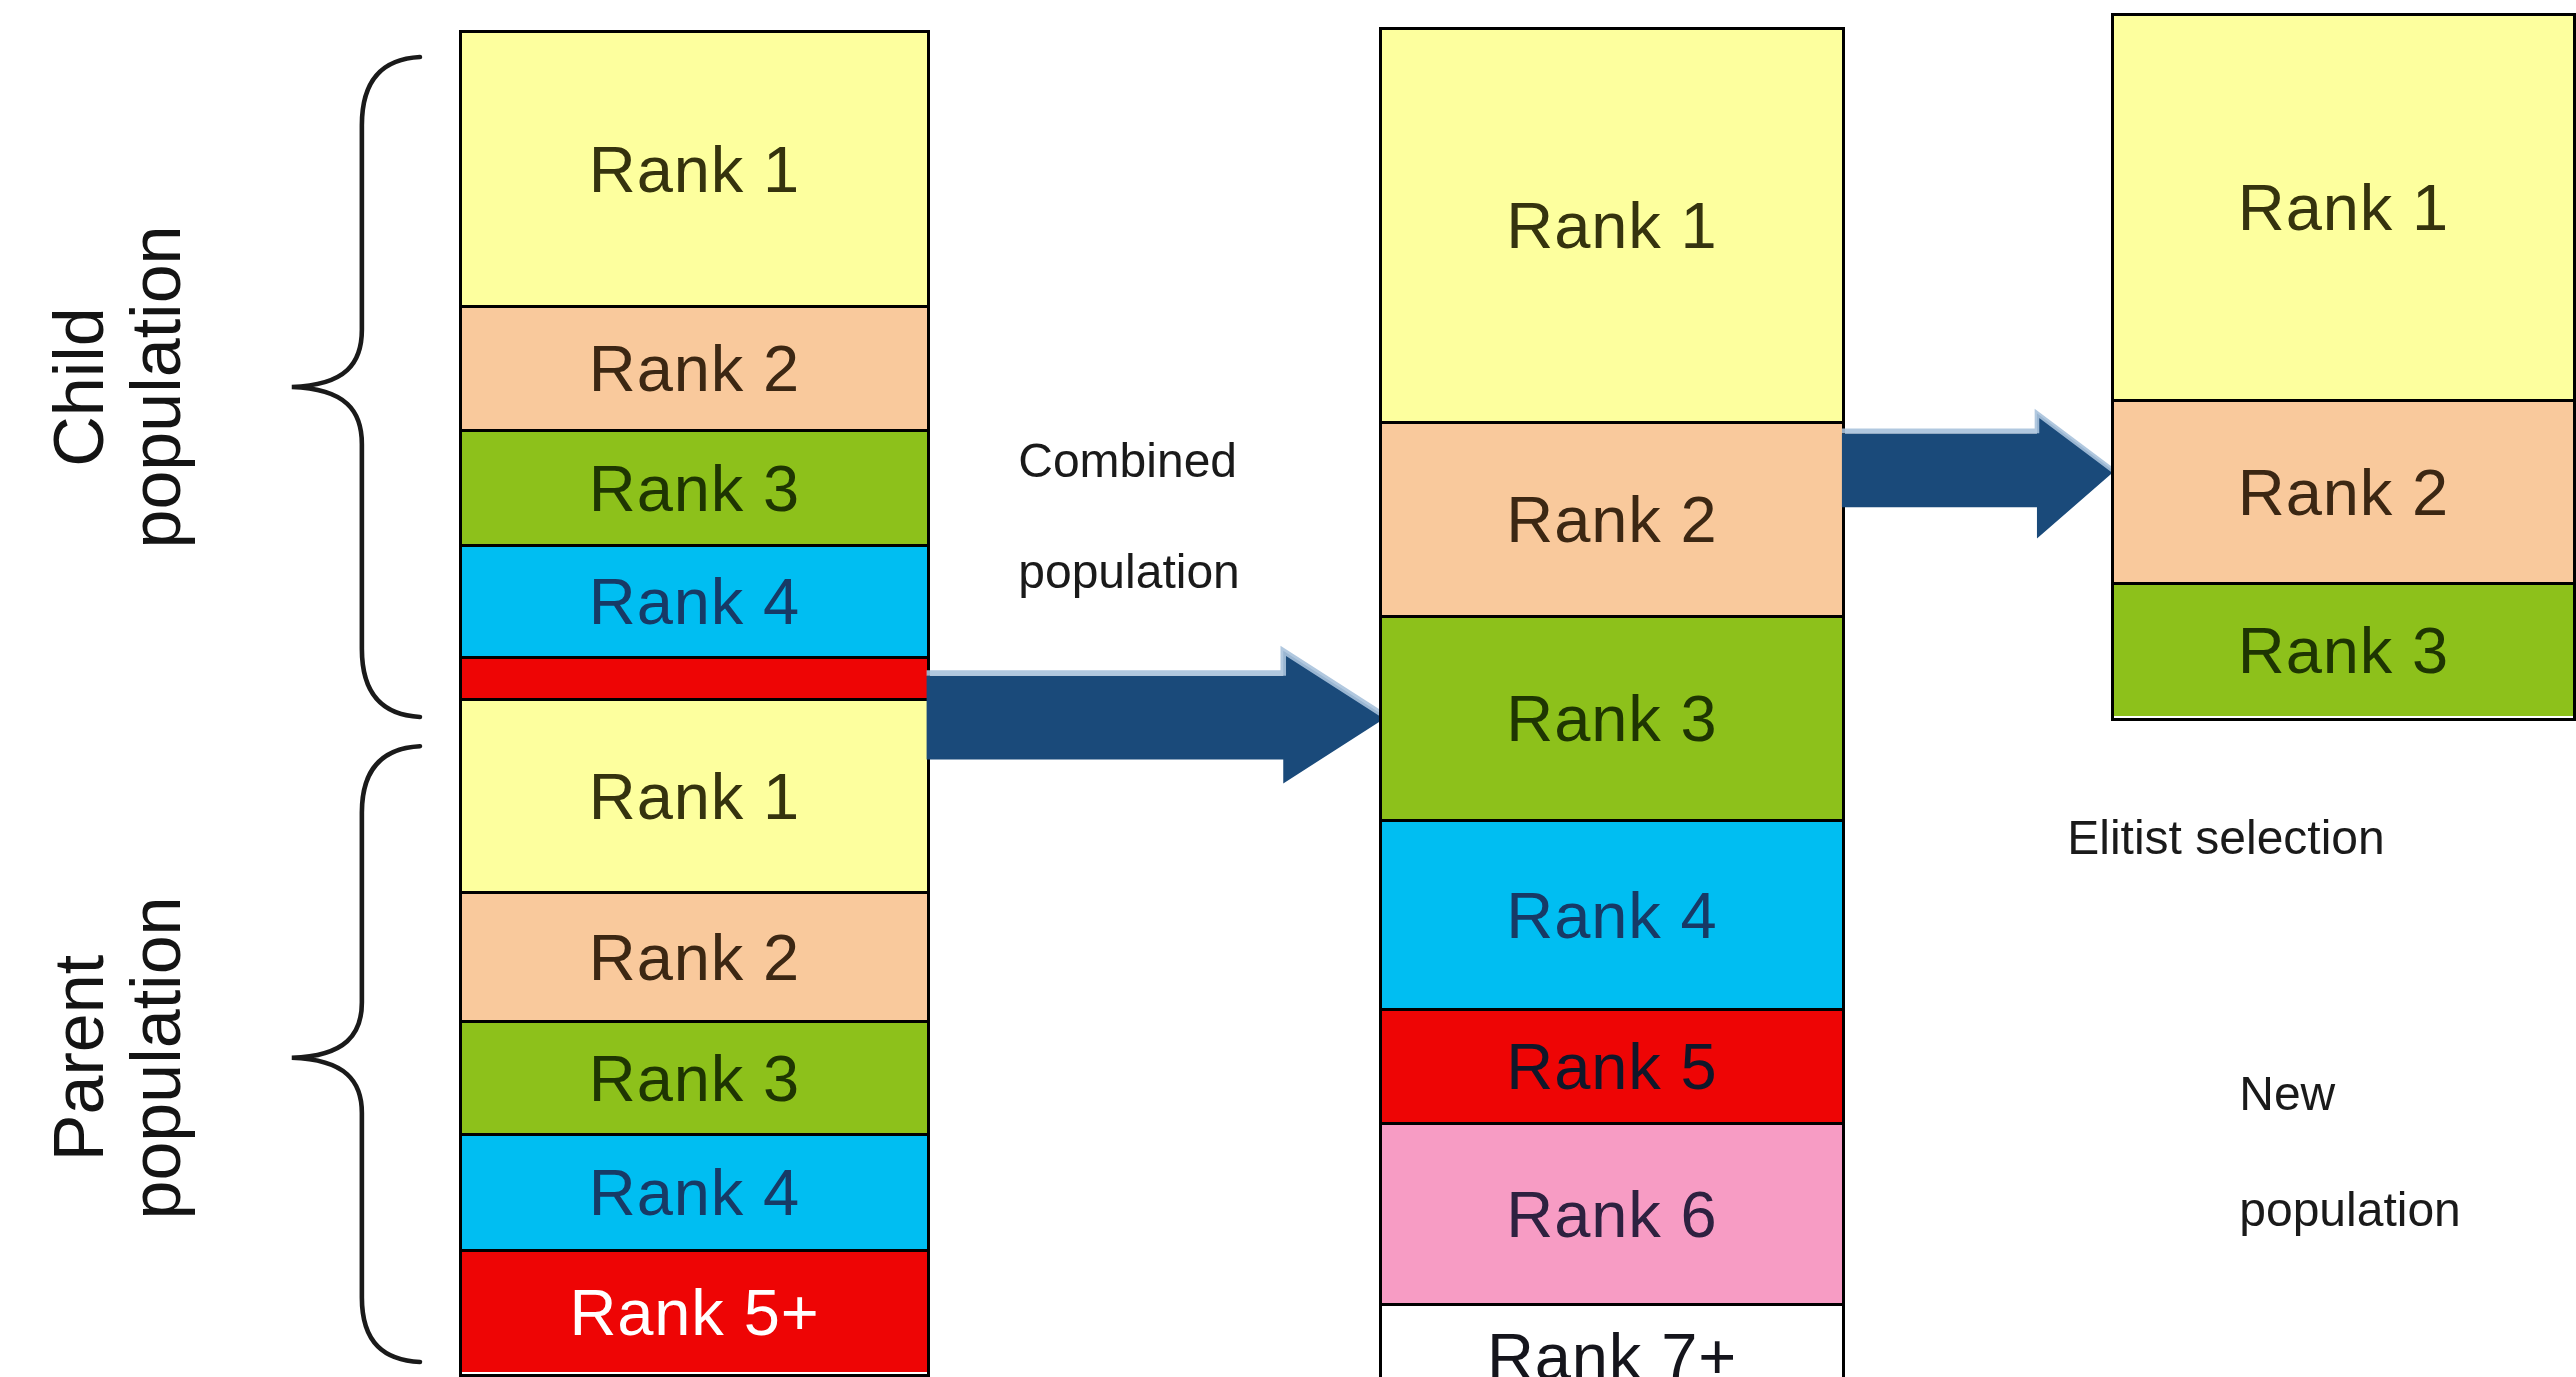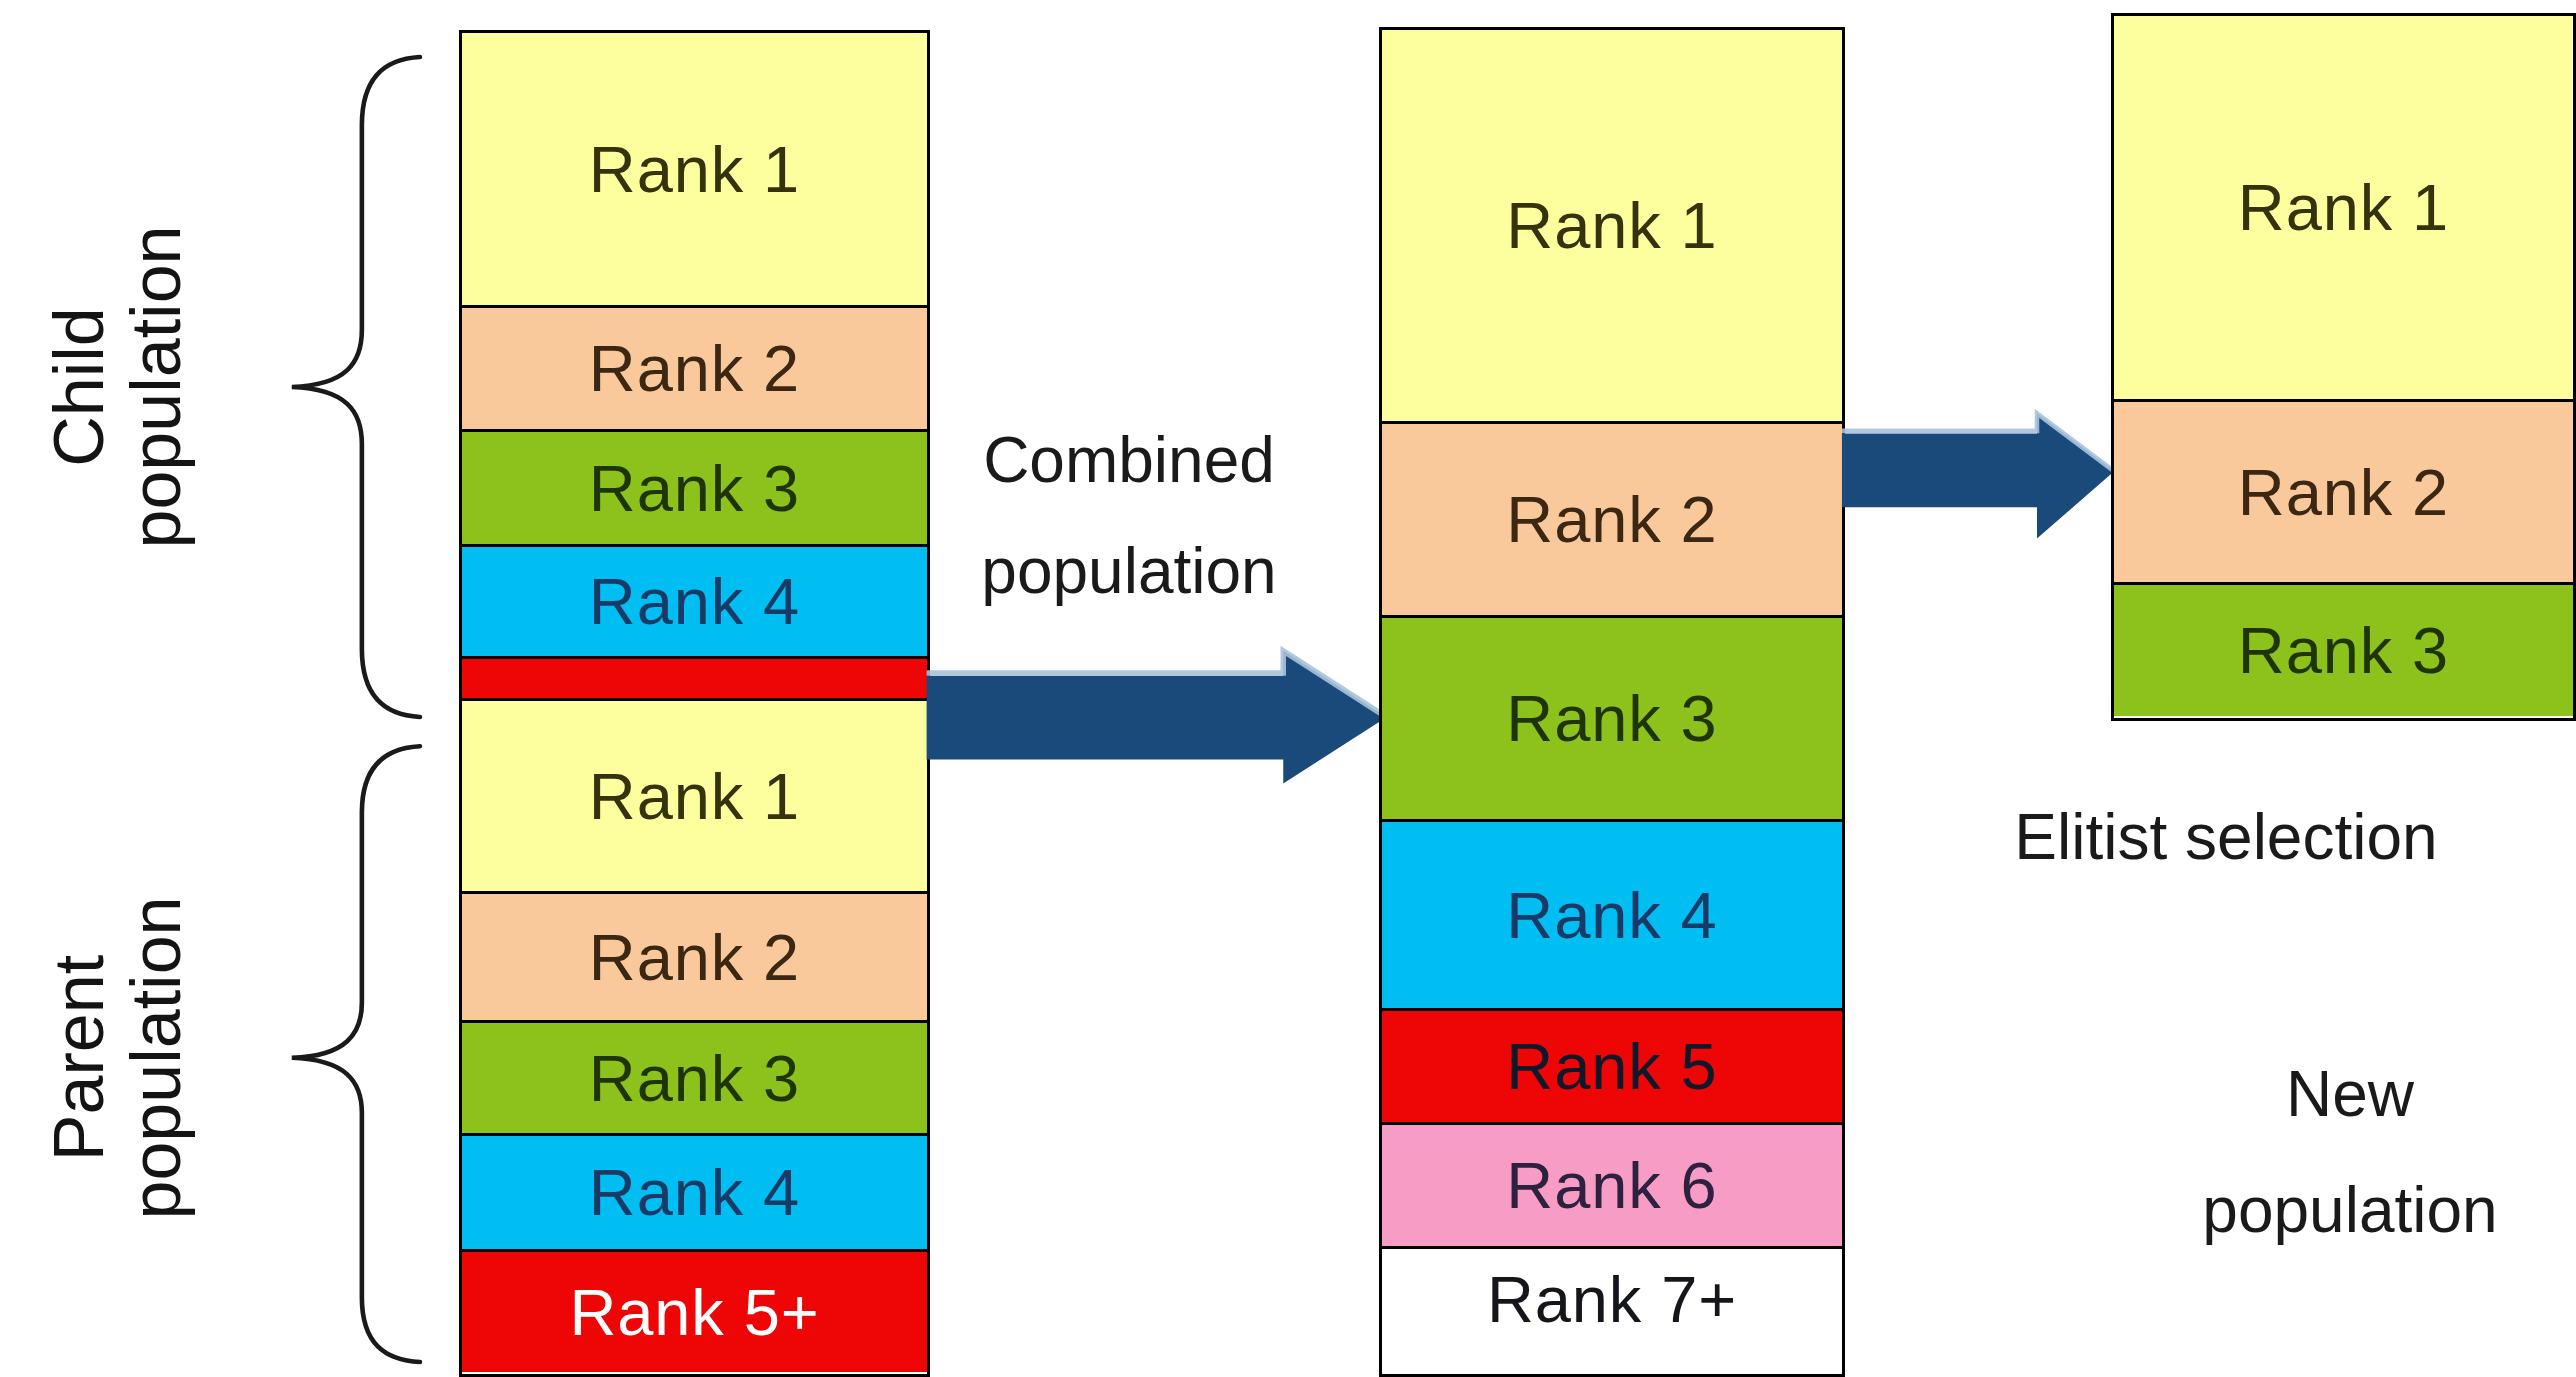--- a/index.html
+++ b/index.html
@@ -34,22 +34,22 @@
     transform:translate(-50%,-50%) rotate(-90deg);
     font-size:70px; line-height:77px;
     text-align:center; color:#141414;
     white-space:nowrap;
   }
   .vlabel-child  { left:118px; top:387px; }
   .vlabel-parent { left:118px; top:1058px; }
   .note {
     position:absolute;
     transform:translate(-50%,-50%);
-    font-size:64px; line-height:111px;
-    text-align:center; color:#1a1a1a;
+    font-size:48px; line-height:111px;
+    color:#1a1a1a;
     white-space:nowrap;
   }
   .note-combined { left:1129px; top:516px; }
   .note-elitist  { left:2226px; top:837px; }
   .note-newpop   { left:2350px; top:1152px; line-height:116px; }
   .brace, .arrow { position:absolute; }
   .brace-child  { left:276px; top:46px; }
   .brace-parent { left:276px; top:737px; }
   .arrow-1 { left:922px; top:636px; }
   .arrow-2 { left:1838px; top:406px; }
@@ -118,21 +118,21 @@
       </div>
       <div class="seg" style="height: 204px; background: rgb(141, 193, 27);">
         <span class="seg-label" style="color: rgb(30, 53, 2);">Rank 3</span>
       </div>
       <div class="seg" style="height: 189px; background: rgb(0, 190, 242);">
         <span class="seg-label" style="color: rgb(23, 58, 102);">Rank 4</span>
       </div>
       <div class="seg" style="height: 114px; background: rgb(238, 5, 5);">
         <span class="seg-label" style="color: #0f172a;">Rank 5</span>
       </div>
-      <div class="seg" style="height: 124px; background: rgb(247, 156, 196);">
+      <div class="seg" style="height: 181px; background: rgb(247, 156, 196);">
         <span class="seg-label" style="color: rgb(46, 33, 64);">Rank 6</span>
       </div>
       <div class="seg" style="height: 101px; background: rgb(255, 255, 255);">
         <span class="seg-label" style="color: rgb(21, 21, 28);">Rank 7+</span>
       </div>
     </div>
 
   <svg class="arrow arrow-2" width="282" height="138" viewBox="0 0 306 150">
     <polygon points="4,30 216,30 216,8 300,71 216,144 216,110 4,110" fill="#1A4A7A"></polygon>
     <polyline points="4,27 216,27 216,8 300,71" fill="none" stroke="#A8C2DC" stroke-width="5" opacity="0.9"></polyline>

